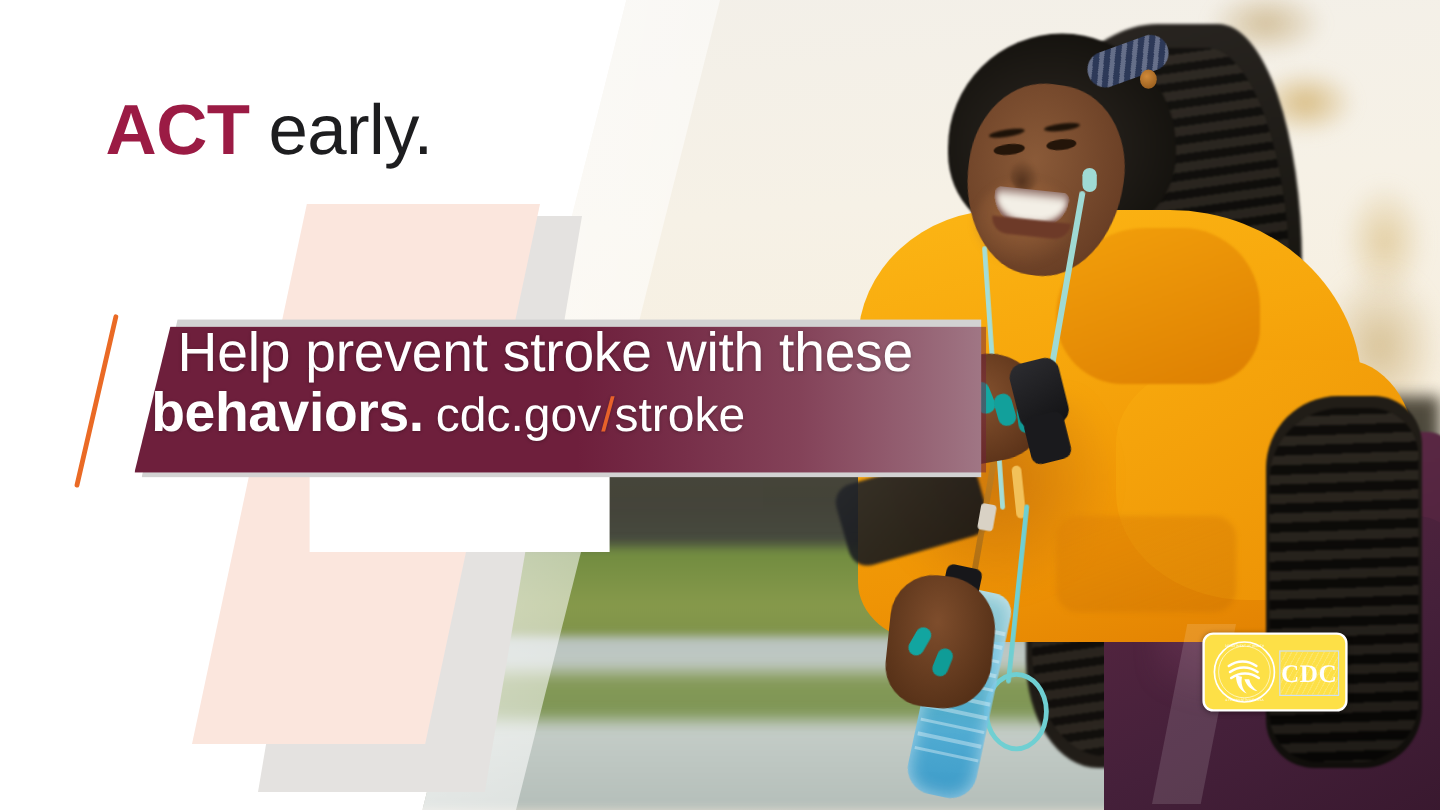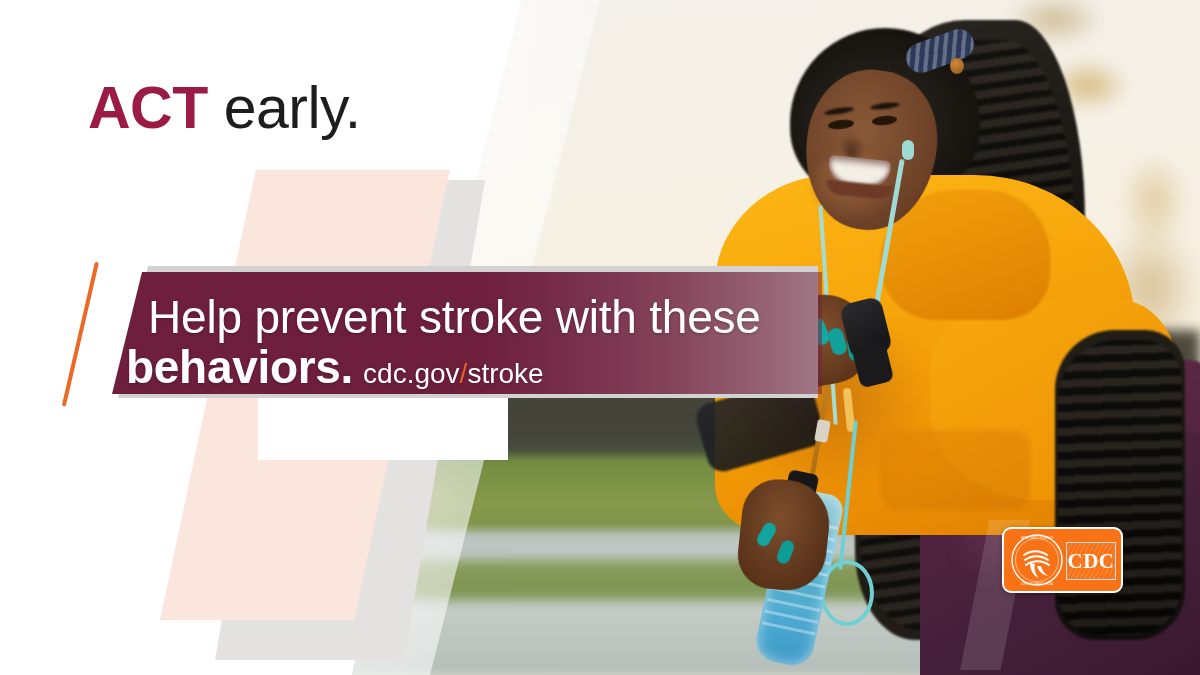--- a/index.html
+++ b/index.html
@@ -353,54 +353,54 @@
     -webkit-clip-path:polygon(30px 0,100% 0,100% 100%,0 100%);
     clip-path:polygon(30px 0,100% 0,100% 100%,0 100%);
   }
   .banner{
     position:absolute;left:112px;top:272px;width:710px;height:122px;
     -webkit-clip-path:polygon(30px 0,100% 0,100% 100%,0 100%);
     clip-path:polygon(30px 0,100% 0,100% 100%,0 100%);
     background:linear-gradient(90deg,#6e1f3c 0%,#6e1f3c 52%,rgba(110,31,60,.93) 62%,rgba(112,30,58,.80) 78%,rgba(112,30,58,.62) 92%,rgba(112,30,58,.50) 100%);
   }
   .banner-text{
-    position:absolute;left:112px;top:284px;width:760px;height:116px;
+    position:absolute;left:112px;top:260px;width:760px;height:116px;
     color:#fff;
   }
   .banner-line1{
     position:absolute;left:36px;top:6px;
     font-size:46px;font-weight:400;white-space:nowrap;letter-spacing:-.2px;
     text-shadow:0 1px 3px rgba(0,0,0,.28);
   }
   .banner-line2{
     position:absolute;left:14px;top:56px;white-space:nowrap;
     text-shadow:0 1px 3px rgba(0,0,0,.28);
   }
   .banner-line2 .bold{font-size:46px;font-weight:700;letter-spacing:-.3px;}
-  .banner-url{font-size:28px;font-weight:300;margin-left:10px;letter-spacing:0;margin-top:12px;}
+  .banner-url{font-size:40px;font-weight:300;margin-left:10px;letter-spacing:0;margin-top:12px;}
   .banner-url .slash{color:#e8622a;}
 
   .orange-slash{
     position:absolute;left:95px;top:262px;width:4px;height:148px;
     background:#ea6a25;transform:rotate(13deg);transform-origin:top center;
     border-radius:2px;
   }
 
   
   .tagline{
     position:absolute;left:268px;top:412px;white-space:nowrap;
     font-size:33px;font-weight:300;color:#2a2a2c;letter-spacing:.2px;
   }
   .tagline .slash{color:#e8622a;font-weight:400;}
   .tagline .act-bold{font-weight:700;color:#111;}
 
   
   .cdc-logo{
     position:absolute;left:1002px;top:527px;width:117px;height:62px;
-    background:#f97316;border:2px solid #ffffff;border-radius:9px;
+    background:#fde047;border:2px solid #ffffff;border-radius:9px;
     box-shadow:0 1px 4px rgba(0,0,0,.35);
     display:flex;align-items:center;
   }
   .hhs-seal{position:absolute;left:6px;top:4px;width:54px;height:54px;}
   .cdc-box{
     position:absolute;left:62px;top:13px;width:48px;height:36px;
     border:1.5px solid #cfe0f2;
     background:repeating-linear-gradient(118deg,rgba(255,255,255,.16) 0 1px,transparent 1px 4px);
     display:flex;align-items:center;justify-content:center;
   }

